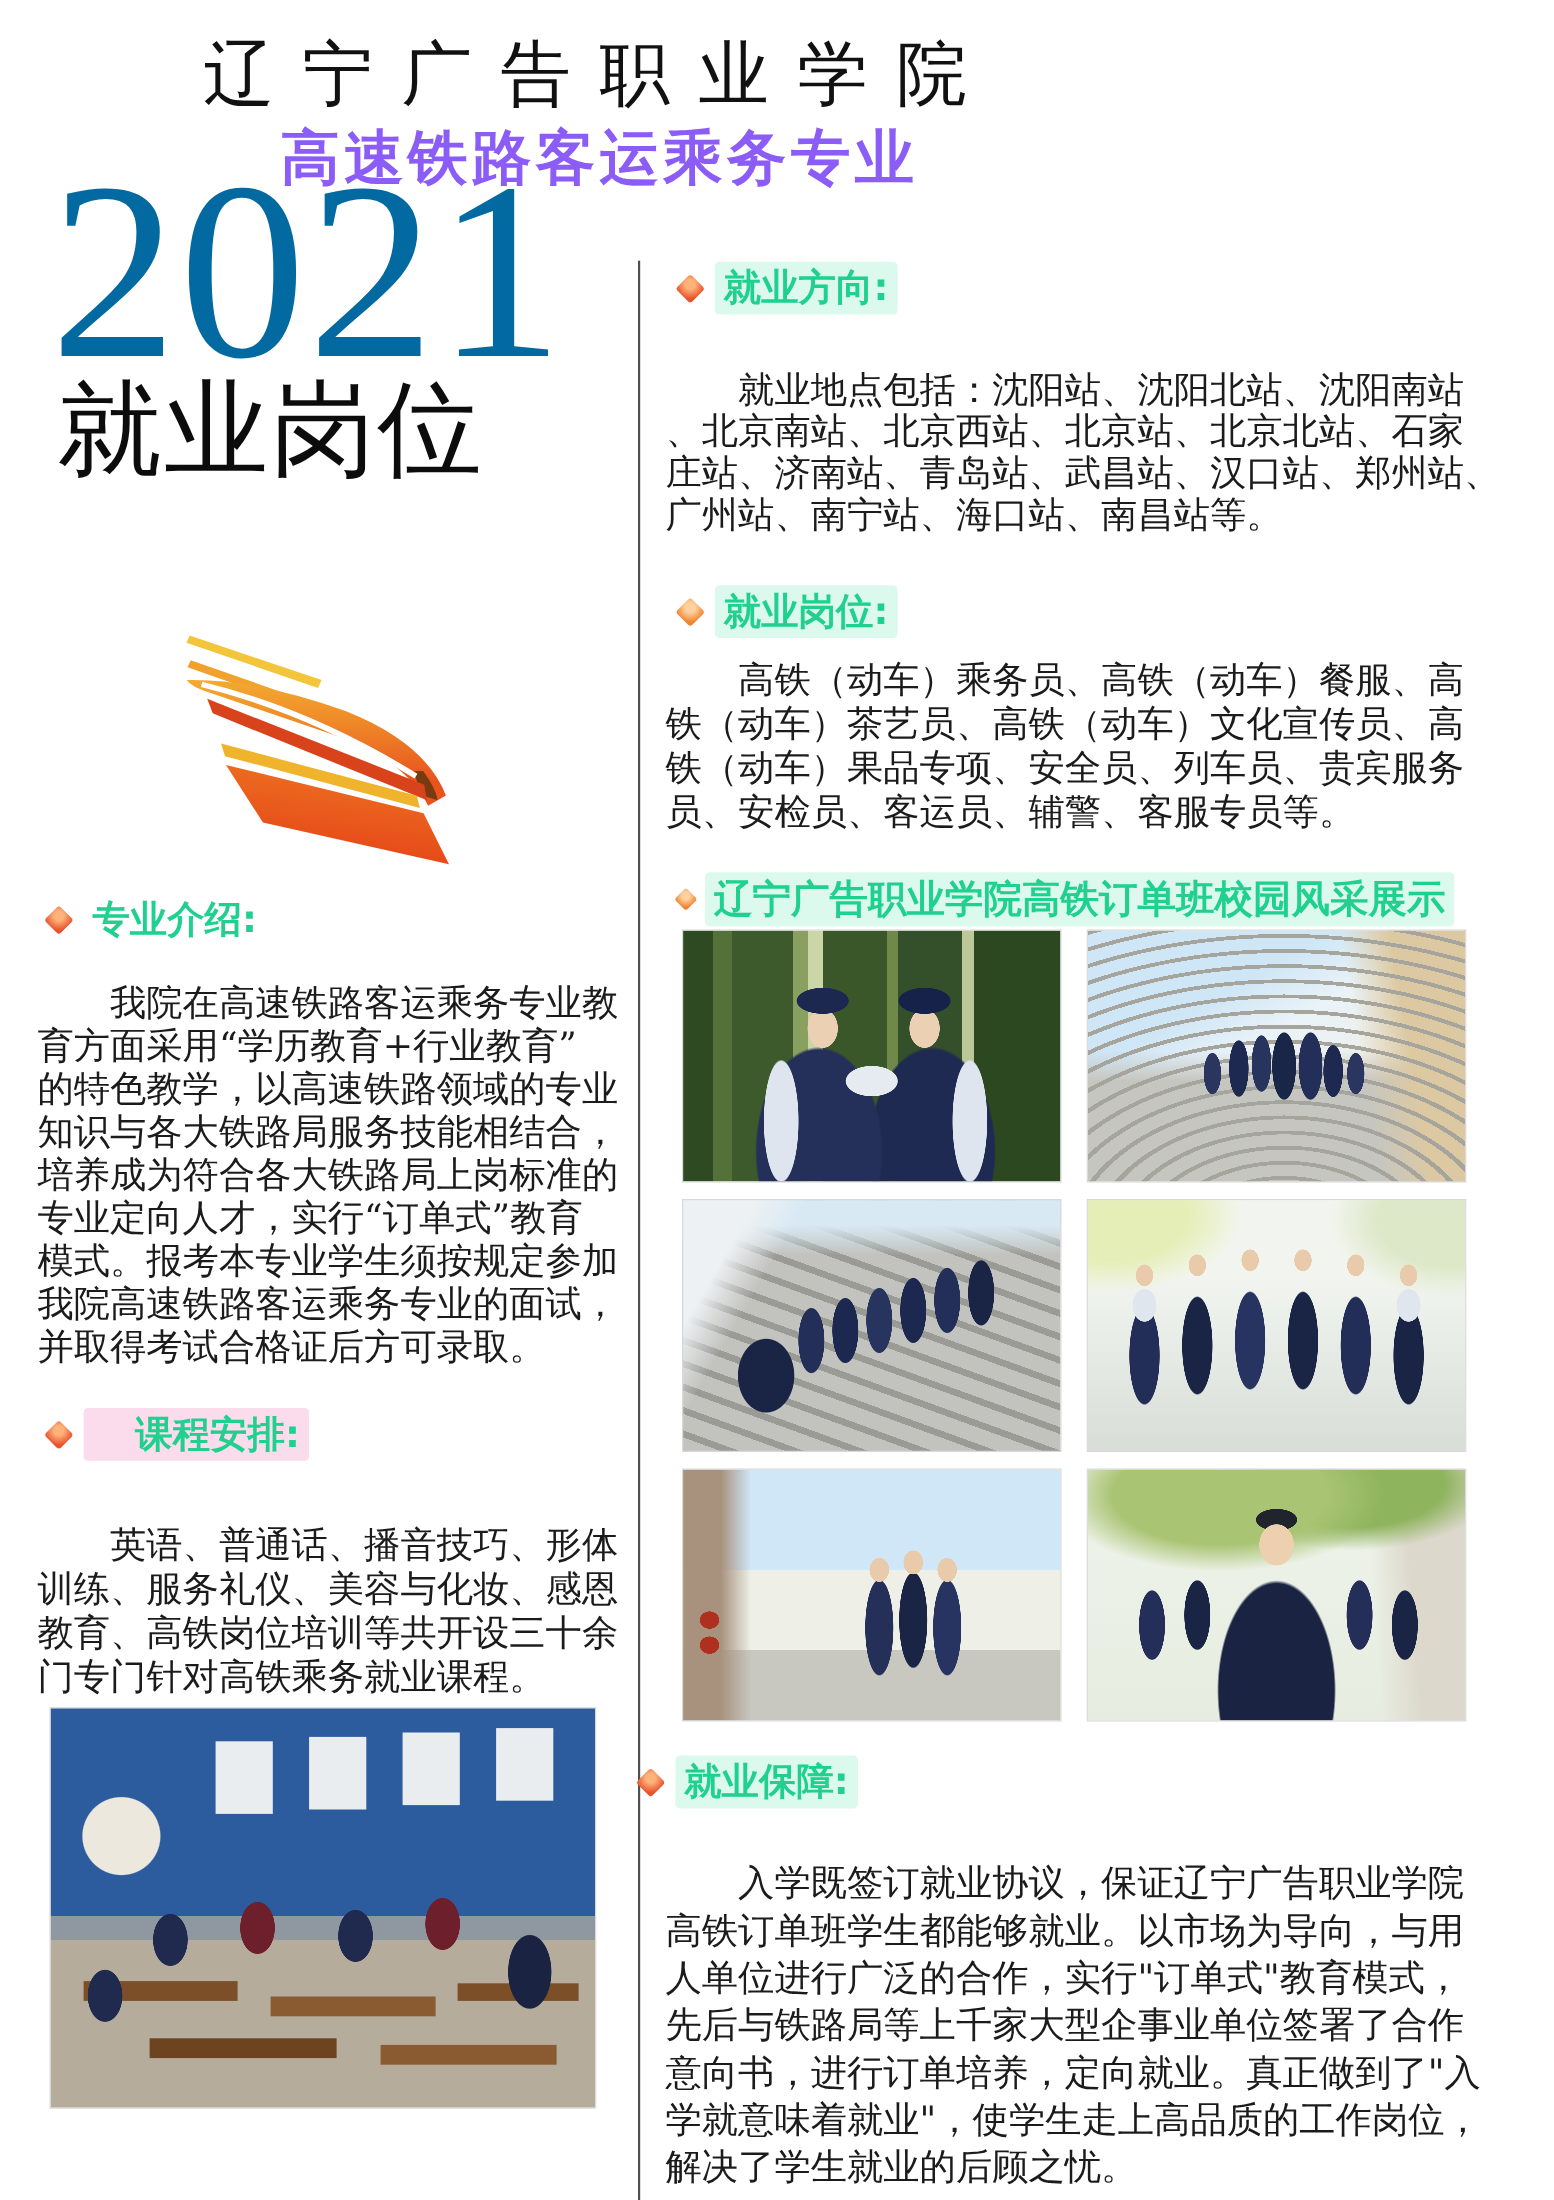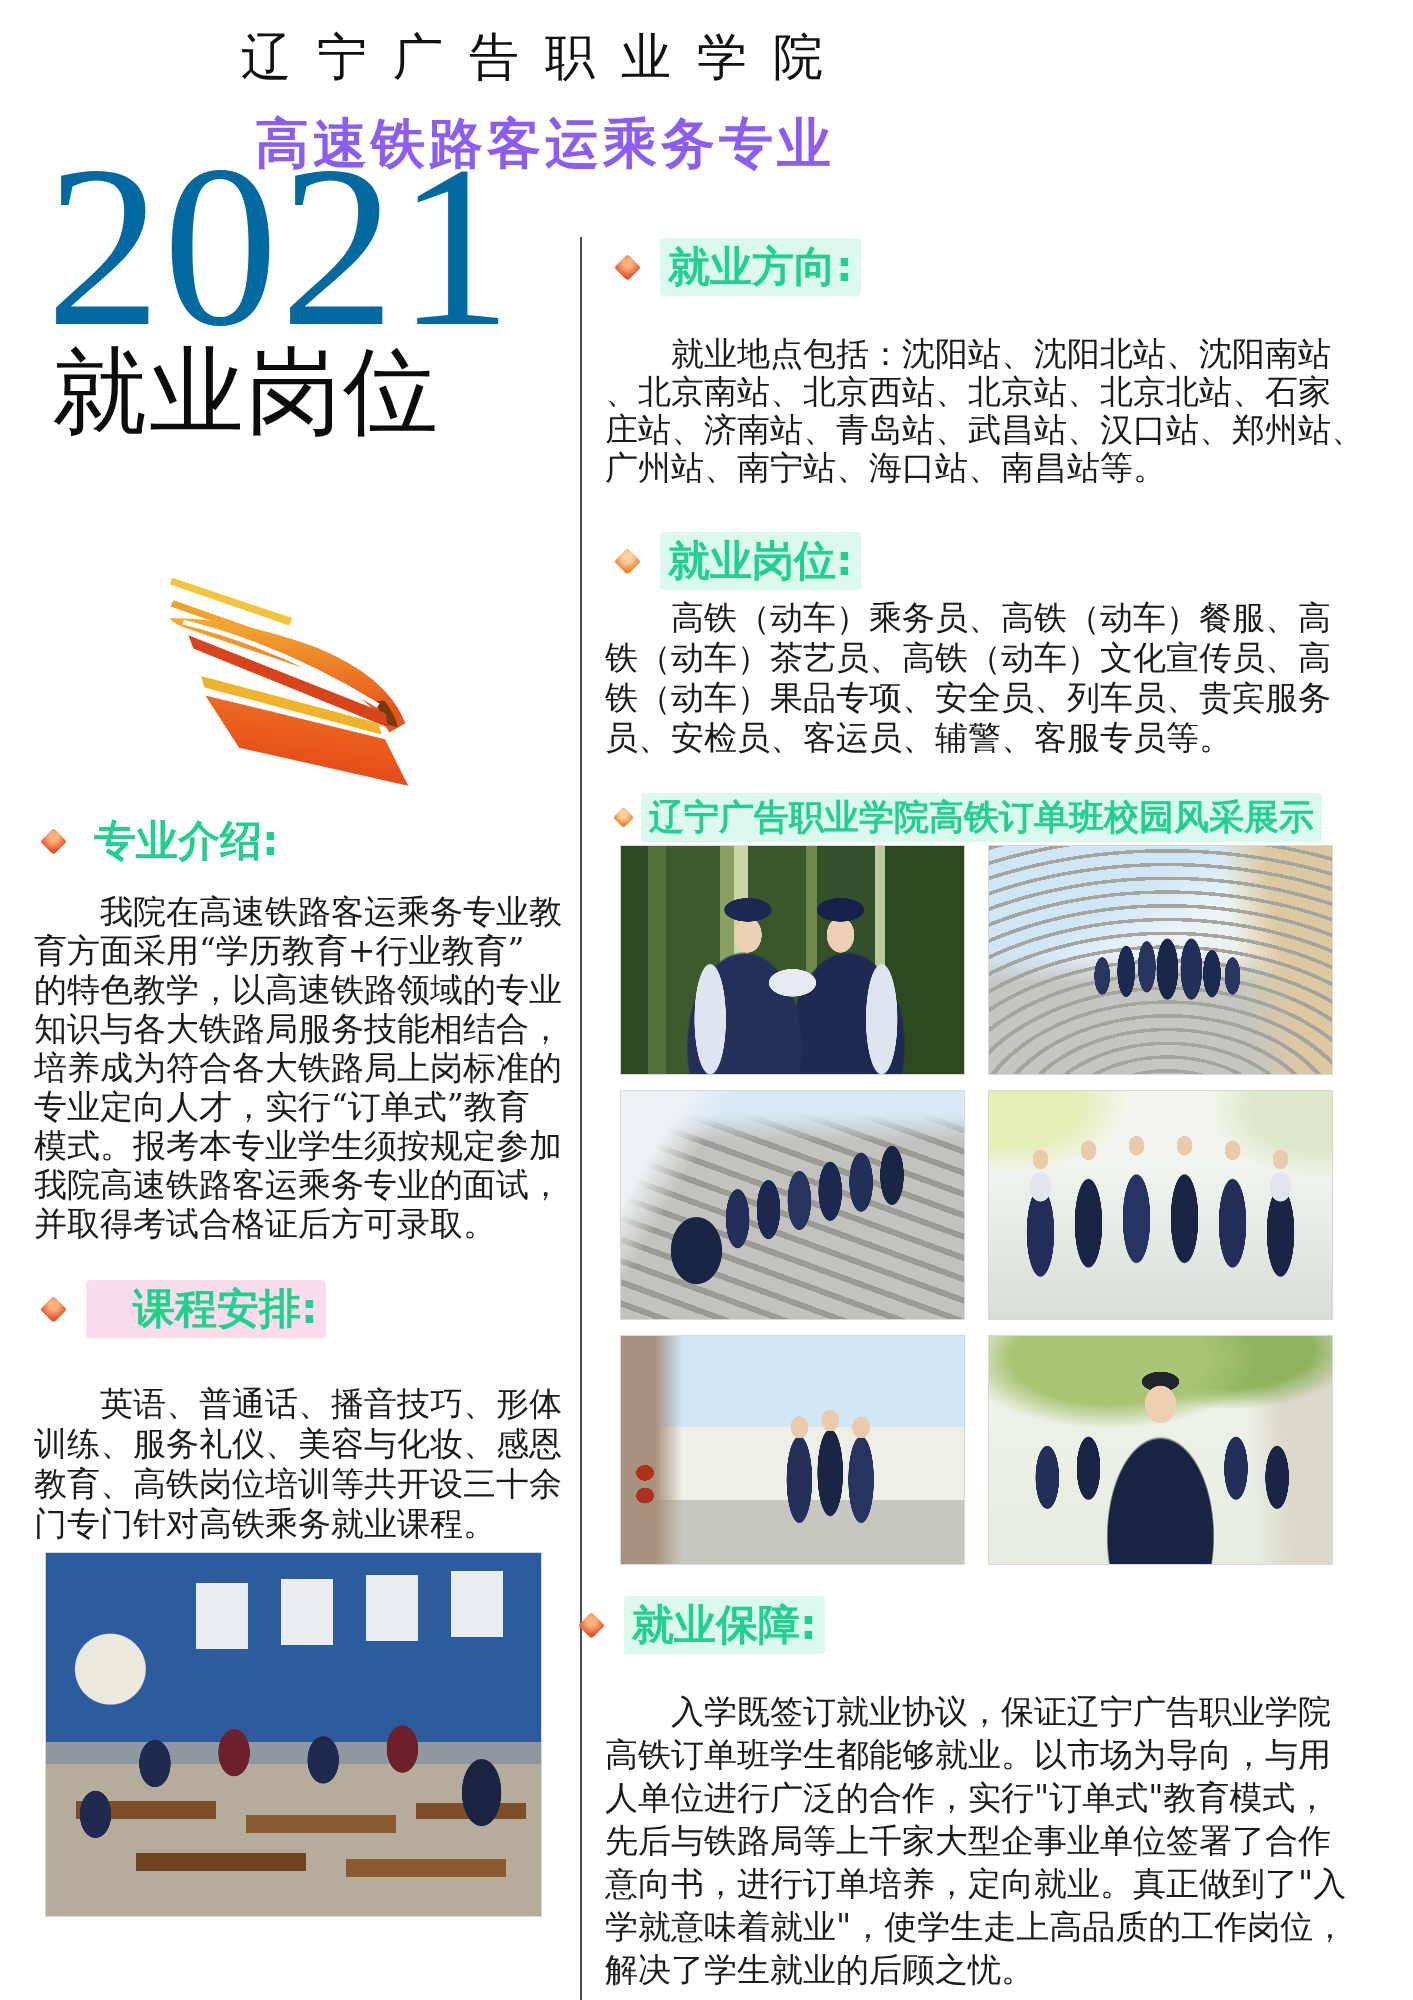--- a/index.html
+++ b/index.html
@@ -4,32 +4,32 @@
 <title>recreation</title>
 <style>
   :root{
     --heading_green:#1fd08f; --highlight_mint:#dcf9ee; --highlight_pink:#fadcec;
     --bullet_red:#e8532e; --bullet_orange:#ef8430; --divider_grey:#4f4f4f; --ink:#161616;
   }
   html,body{margin:0;padding:0;background:#fff;}
   .page{position:relative;width:1413px;height:2000px;background:#ffffff;overflow:hidden;
         font-family:"DejaVu Serif","Liberation Serif",serif;color:var(--ink);}
   .abs{position:absolute;}
-  .page-title{left:0;top:24px;width:1090px;text-align:center;font-size:50px;font-weight:400;
+  .page-title{left:0;top:24px;width:1090px;text-align:center;font-size:64px;font-weight:400;
               letter-spacing:26px;color:#111;white-space:nowrap;}
   .page-subtitle{left:0;top:108px;width:1090px;text-align:center;font-size:54px;font-weight:700;
                  letter-spacing:4px;color:#8b5cf6;white-space:nowrap;}
   .year{left:46px;top:132px;font-size:230px;line-height:230px;letter-spacing:2px;
         font-family:Liberation Serif, serif;color:#0369a1;text-align:center;}
   .brochure{left:52px;top:344px;font-size:95px;line-height:95px;font-weight:500;letter-spacing:2px;color:#0c0c0c;}
   .divider{left:580px;top:237px;width:2px;height:1763px;background:var(--divider_grey);}
   .train{left:148px;top:578px;width:290px;height:215px;}
 
-  .sec{display:flex;align-items:center;gap:23px;font-family:"DejaVu Sans","Liberation Sans",sans-serif;
-       font-weight:700;font-size:42px;color:var(--heading_green);white-space:nowrap;}
+  .sec{display:flex;align-items:center;gap:13px;font-family:"DejaVu Sans","Liberation Sans",sans-serif;
+       font-weight:700;font-size:34px;color:var(--heading_green);white-space:nowrap;}
   .sec .txt{padding:1px 8px;border-radius:4px;}
   .hl-mint .txt{background:var(--highlight_mint);}
   .hl-pink .txt{background:var(--highlight_pink);padding-left:47px;}
   .diamond{width:19px;height:19px;flex:0 0 19px;transform:rotate(45deg);border-radius:3px;
            background:radial-gradient(circle at 35% 35%, #ffb27a 0 25%, var(--bullet_red) 75%);}
   .diamond.orange{background:radial-gradient(circle at 35% 35%, #ffd2a0 0 25%, var(--bullet_orange) 75%);}
   .gallery-head{font-size:35px;gap:10px;}
   .gallery-head .diamond{width:15px;height:15px;flex-basis:15px;}
 
   .para{font-size:33px;line-height:39px;color:#1b1b1b;white-space:nowrap;margin-top:32px;}

